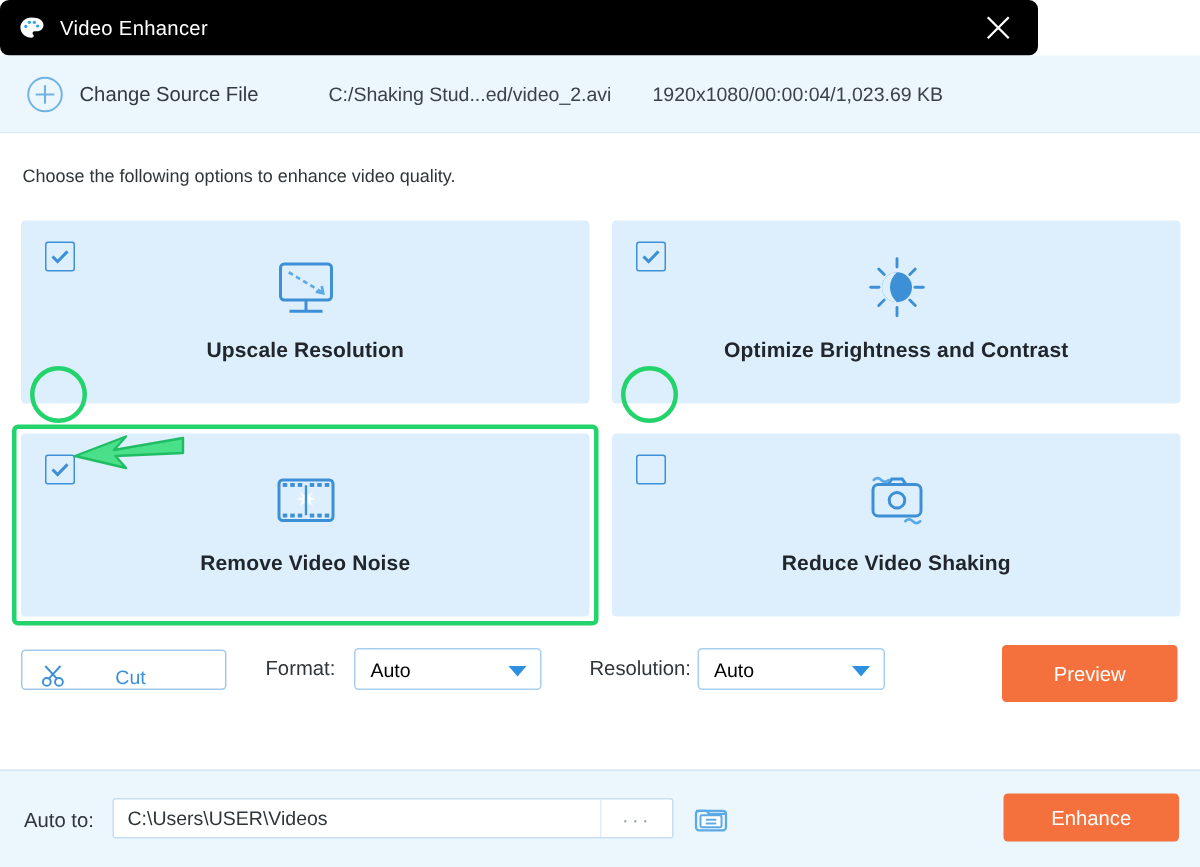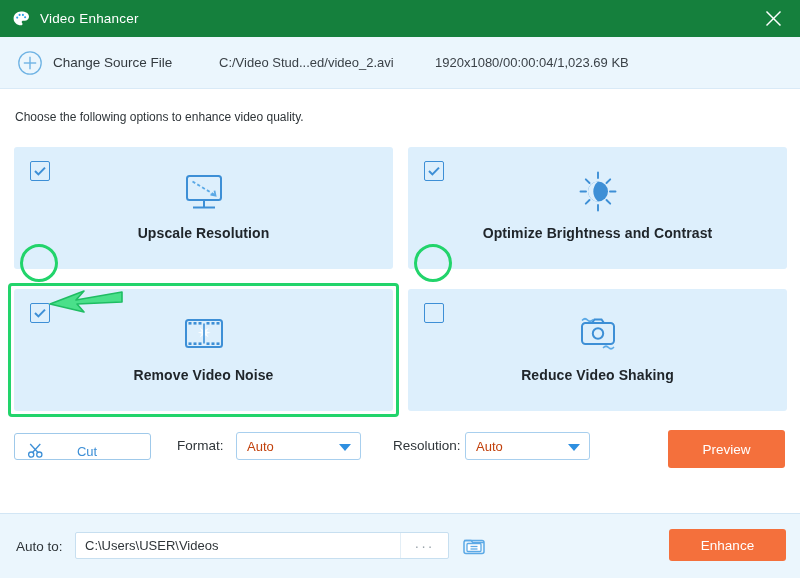--- a/index.html
+++ b/index.html
@@ -11,23 +11,23 @@
   }
   #app {
     position: relative;
     width: 800px; height: 578px;
     background: #ffffff;
   }
 
   
   .titlebar {
     position: absolute; left: 0; top: 0;
-    width: 800px; height: 37px;
-    background: #15803d;
-    display: flex; align-items: center;
+    width: 692px; height: 37px;
+    background: #000000;
+    display: flex; align-items: center; border-radius: 6px;
   }
   .titlebar-icon {
     margin-left: 11px; width: 20px; height: 20px;
     display: flex; align-items: center; justify-content: center;
   }
   .titlebar-title {
     margin-left: 9px;
     color: #ffffff; font-size: 13.5px; letter-spacing: .2px;
   }
   .titlebar-close {
@@ -155,21 +155,21 @@
     position: absolute; top: 3px;
     height: 28px;
     border: 1px solid #a8cfee; border-radius: 3px;
     background: #ffffff;
     display: flex; align-items: center;
     cursor: pointer;
   }
   .select-box.fmt { left: 236px; width: 125px; }
   .select-box.res { left: 465px; width: 125px; }
   .select-box .sel-value {
-    margin-left: 10px; font-size: 13px; color: #c2410c;
+    margin-left: 10px; font-size: 13px; color: #000000;
   }
   .select-box .caret {
     position: absolute; right: 9px; top: 11px;
     width: 0; height: 0;
     border-left: 6px solid transparent;
     border-right: 6px solid transparent;
     border-top: 7px solid #2e8fe0;
   }
 
   .preview-btn {
@@ -250,21 +250,21 @@
 
   <div class="header">
     <div class="plus-circle">
       <svg width="26" height="26" viewBox="0 0 26 26">
         <circle cx="13" cy="13" r="11.2" fill="none" stroke="#6fb3e4" stroke-width="1.3"></circle>
         <line x1="13" y1="6.8" x2="13" y2="19.2" stroke="#6fb3e4" stroke-width="1.4"></line>
         <line x1="6.8" y1="13" x2="19.2" y2="13" stroke="#6fb3e4" stroke-width="1.4"></line>
       </svg>
     </div>
     <div class="change-src-label">Change Source File</div>
-    <div class="file-path">C:/Video Stud...ed/video_2.avi</div>
+    <div class="file-path">C:/Shaking Stud...ed/video_2.avi</div>
     <div class="file-meta">1920x1080/00:00:04/1,023.69 KB</div>
   </div>
 
   <div class="body-area">
 
     <div class="instruction">Choose the following options to enhance video quality.</div>
 
     <div class="card c1">
       <div class="checkbox">
         <svg width="16" height="16" viewBox="0 0 16 16">

